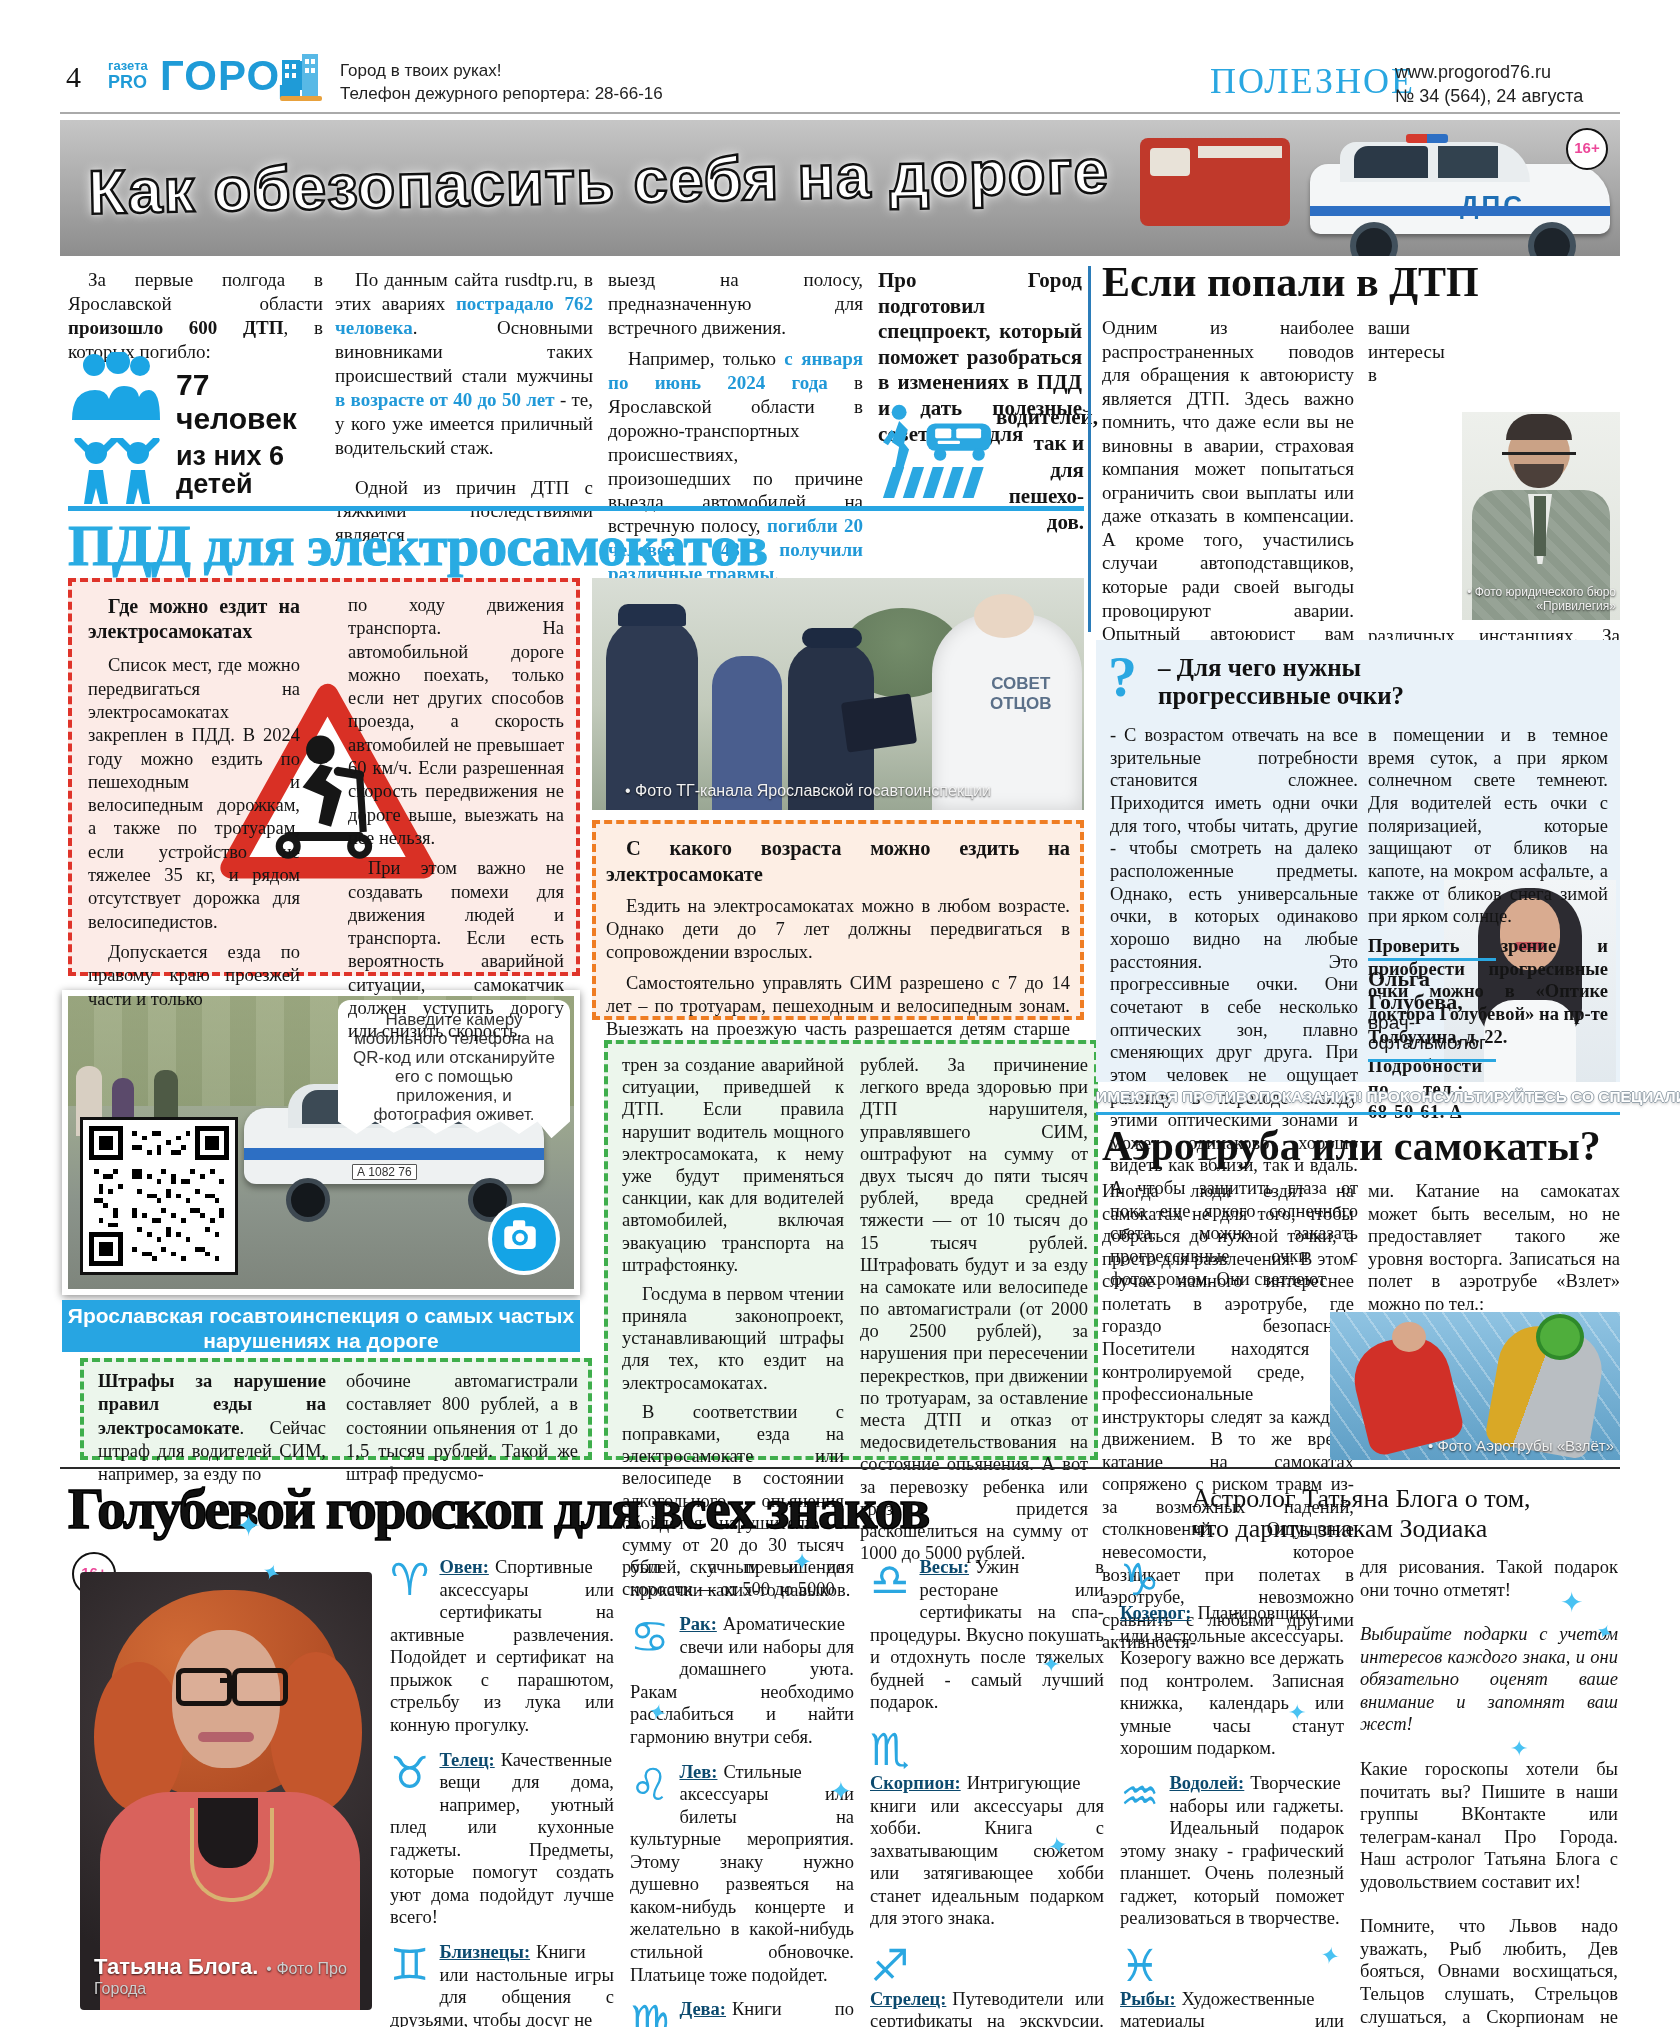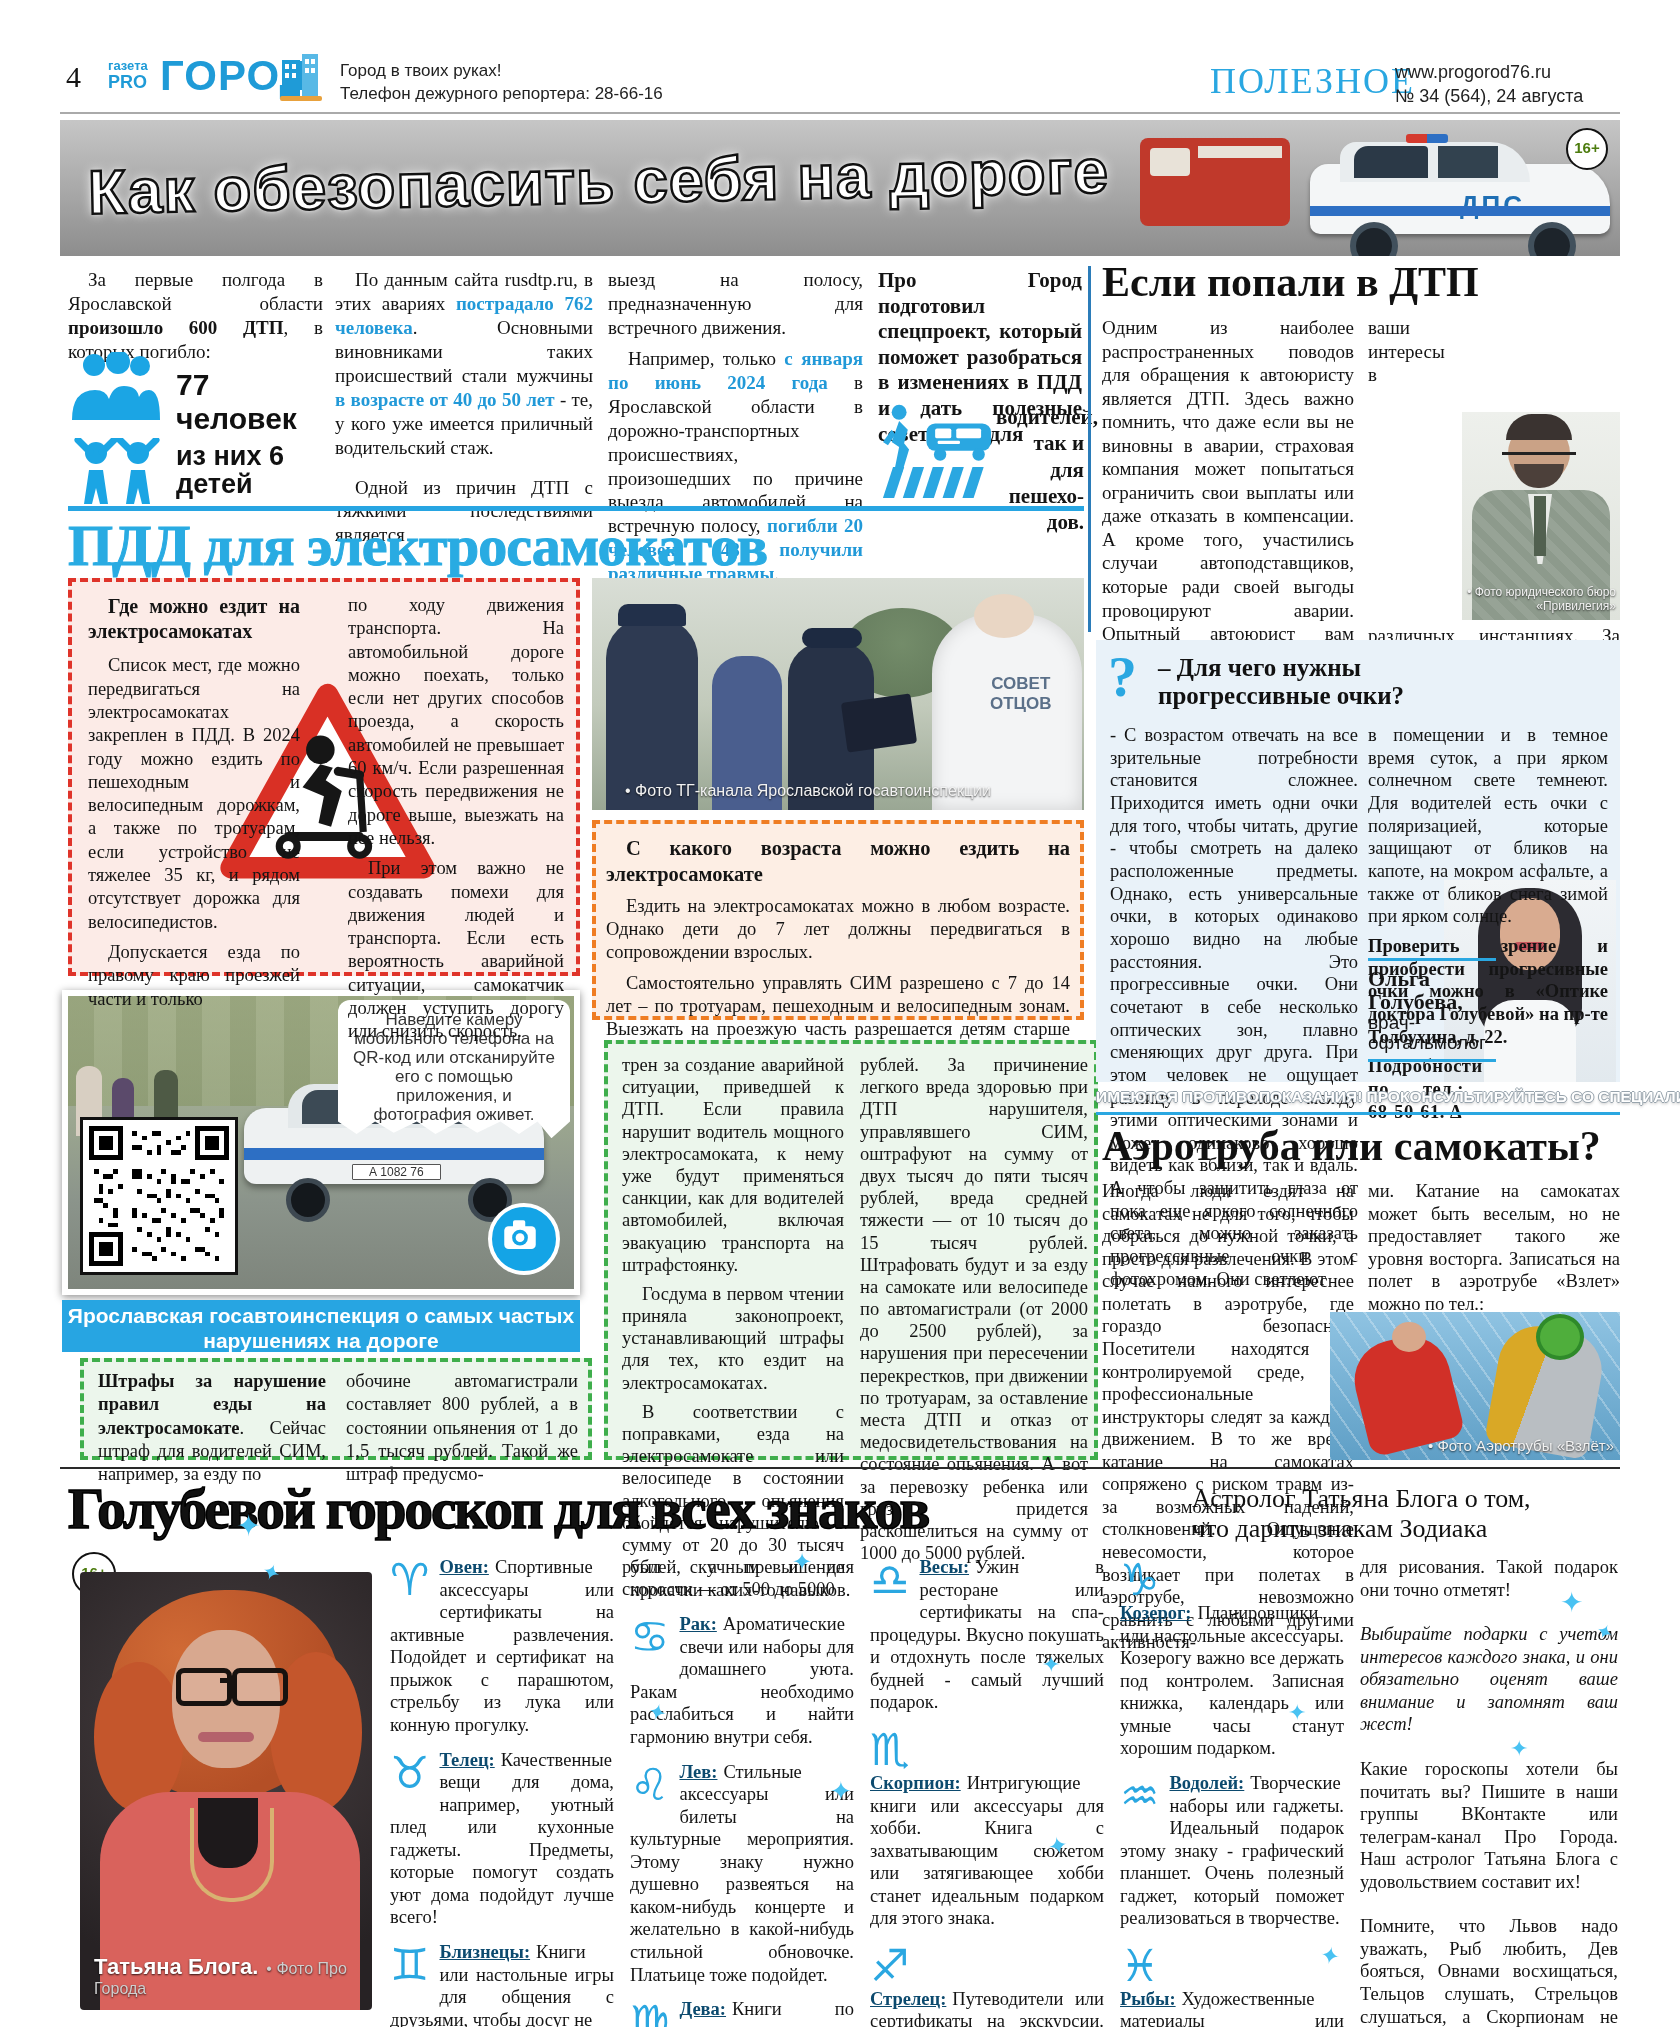--- a/index.html
+++ b/index.html
@@ -24,21 +24,21 @@
   .caption{font-family:"Liberation Sans","DejaVu Sans",sans-serif;color:#f2f2f2;
            text-shadow:0 1px 2px rgba(0,0,0,.75);}
   .zsym{float:left;font:44px/1 "DejaVu Sans",sans-serif;color:#2aa7e1;margin:2px 10px 0 0;}
   .zname{color:#0c4a6e;font-weight:bold;margin-right:6px;text-decoration:underline;}
   .zentry{font:18.5px/1.22 "Liberation Serif","DejaVu Serif",serif;text-align:justify;margin:0 0 12px 0;}
   .spark{position:absolute;color:#49c2f2;font-family:"DejaVu Sans",sans-serif;}
   .spark::before{content:"✦";}
   .banner-title{font-family:"Liberation Sans","DejaVu Sans",sans-serif;font-weight:bold;color:#fff;
      -webkit-text-stroke:2.5px #101010;text-shadow:0 0 12px rgba(255,255,255,.95),0 0 4px rgba(255,255,255,.9);
      letter-spacing:1px;transform:rotate(-1.2deg);}
-  .badge16{border:2px solid #111;border-radius:50%;background:#fff;color:#4d7c0f;
+  .badge16{border:2px solid #111;border-radius:50%;background:#fff;color:#ec4899;
      font:bold 15px/36px "Liberation Sans",sans-serif;text-align:center;}
   .warnband{font-family:"Liberation Sans","DejaVu Sans",sans-serif;font-weight:bold;color:#fff;
      text-shadow:-1px 0 0 #98a4ad,1px 0 0 #98a4ad,0 -1px 0 #98a4ad,0 1px 0 #98a4ad,0 2px 3px rgba(0,0,0,.25);
      white-space:nowrap;}
   .qmark{color:#2aa7e1;font:bold 58px/1 "Liberation Serif",serif;}
   .namebar{border-top:3px solid #2aa7e1;border-bottom:3px solid #2aa7e1;}
 </style>
 </head>
 <body>
 
@@ -226,21 +226,21 @@
     <div class="abs" style="left:8px;top:70px;width:26px;height:70px;background:#d8cfc2;border-radius:12px 12px 0 0;"></div>
     <div class="abs" style="left:44px;top:82px;width:22px;height:56px;background:#5b4a6b;border-radius:10px 10px 0 0;"></div>
     <div class="abs" style="left:86px;top:74px;width:24px;height:66px;background:#4e5a45;border-radius:10px 10px 0 0;"></div>
 
     <div class="abs" style="left:176px;top:86px;width:300px;height:128px;">
       <div class="abs" style="left:0;top:26px;width:300px;height:76px;background:#eef1f2;border-radius:22px 30px 12px 12px;box-shadow:0 4px 6px rgba(0,0,0,.35);"></div>
       <div class="abs" style="left:44px;top:2px;width:200px;height:44px;background:#e3e8ea;border-radius:26px 30px 0 0;"></div>
       <div class="abs" style="left:58px;top:8px;width:170px;height:34px;background:#3c4a55;border-radius:16px 20px 0 0;"></div>
       <div class="abs" style="left:120px;top:-6px;width:48px;height:10px;background:linear-gradient(90deg,#2d6fc4 50%,#d43a2e 50%);border-radius:3px;"></div>
       <div class="abs" style="left:0;top:66px;width:300px;height:12px;background:#2d6fc4;"></div>
-      <div class="abs sans" style="left:108px;top:82px;padding:0 16px;background:#fff;border:1px solid #555;border-radius:1px;font-size:12px;color:#333;">А 1082 76</div>
+      <div class="abs sans" style="left:108px;top:82px;padding:0 4px;background:#fff;border:1px solid #555;border-radius:1px;font-size:12px;color:#333;">А 1082 76</div>
       <div class="abs" style="left:42px;top:96px;width:34px;height:34px;background:#14181c;border-radius:50%;border:5px solid #3d4851;"></div>
       <div class="abs" style="left:224px;top:96px;width:34px;height:34px;background:#14181c;border-radius:50%;border:5px solid #3d4851;"></div>
     </div>
 
     <div class="abs" style="left:12px;bottom:14px;width:158px;height:158px;background:#fff;border:3px solid #111;padding:6px;box-sizing:border-box;">
       <svg width="100%" height="100%" viewBox="0 0 29 29" shape-rendering="crispEdges">
         <rect width="29" height="29" fill="#fff"></rect>
         <g fill="#000">
           <rect x="0" y="0" width="7" height="7"></rect>
             <rect x="22" y="0" width="7" height="7"></rect>

